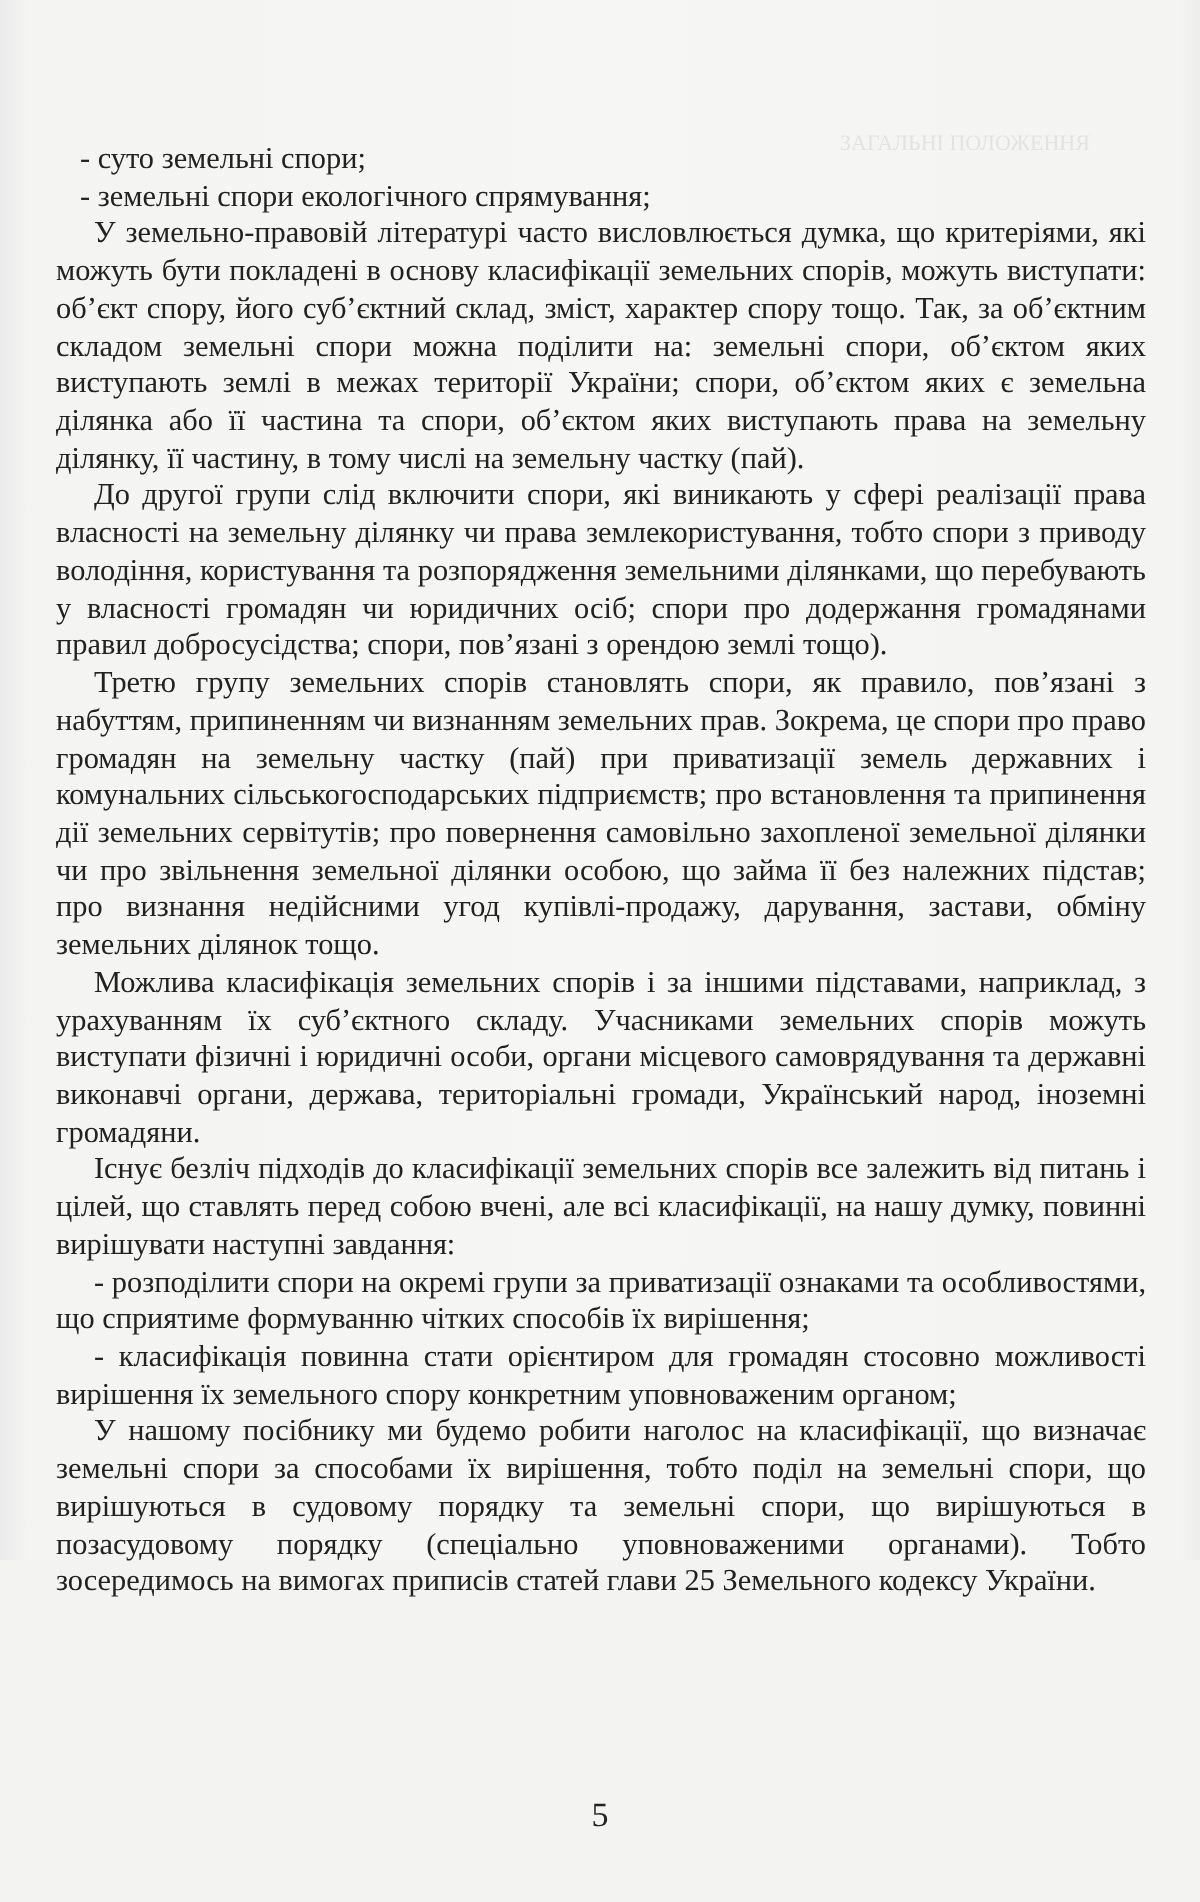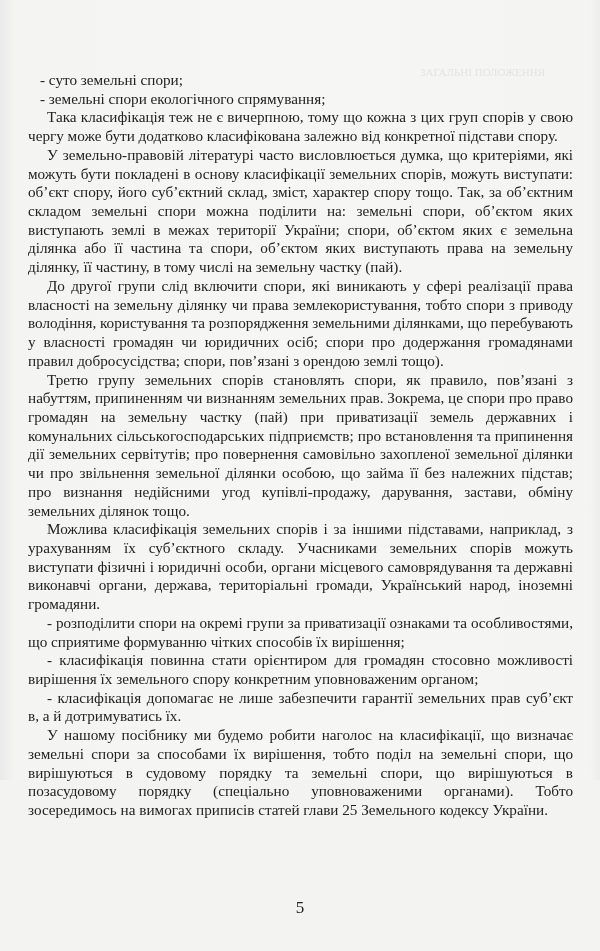--- a/index.html
+++ b/index.html
@@ -36,27 +36,26 @@
 </head>
 <body>
 
 <div class="page">
   <div class="bleed">ЗАГАЛЬНІ ПОЛОЖЕННЯ</div>
 
   <div class="text">
     <p class="dash">- суто земельні спори;</p>
     <p class="dash">- земельні спори екологічного спрямування;</p>
 
-    <p>Така класифікація теж не є вичерпною, тому що кожна з цих груп спорів у свою чергу може бути додатково класифікована залежно від конкретної підстави спору.</p>
     <p>У земельно-правовій літературі часто висловлюється думка, що критеріями, які можуть бути покладені в основу класифікації земельних спорів, можуть виступати: об’єкт спору, його суб’єктний склад, зміст, характер спору тощо. Так, за об’єктним складом земельні спори можна поділити на: земельні спори, об’єктом яких виступають землі в межах території України; спори, об’єктом яких є земельна ділянка або її частина та спори, об’єктом яких виступають права на земельну ділянку, її частину, в тому числі на земельну частку (пай).</p>
     <p>До другої групи слід включити спори, які виникають у сфері реалізації права власності на земельну ділянку чи права землекористування, тобто спори з приводу володіння, користування та розпорядження земельними ділянками, що перебувають у власності громадян чи юридичних осіб; спори про додержання громадянами правил добросусідства; спори, пов’язані з орендою землі тощо).</p>
     <p>Третю групу земельних спорів становлять спори, як правило, пов’язані з набуттям, припиненням чи визнанням земельних прав. Зокрема, це спори про право громадян на земельну частку (пай) при приватизації земель державних і комунальних сільськогосподарських підприємств; про встановлення та припинення дії земельних сервітутів; про повернення самовільно захопленої земельної ділянки чи про звільнення земельної ділянки особою, що займа її без належних підстав; про визнання недійсними угод купівлі-продажу, дарування, застави, обміну земельних ділянок тощо.</p>
     <p>Можлива класифікація земельних спорів і за іншими підставами, наприклад, з урахуванням їх суб’єктного складу. Учасниками земельних спорів можуть виступати фізичні і юридичні особи, органи місцевого самоврядування та державні виконавчі органи, держава, територіальні громади, Український народ, іноземні громадяни.</p>
+    <p>Існує безліч підходів до класифікації земельних спорів все залежить від питань і цілей, що ставлять перед собою вчені, але всі класифікації, на нашу думку, повинні вирішувати наступні завдання:</p>
 
     <p class="li">- розподілити спори на окремі групи за приватизації ознаками та особливостями, що сприятиме формуванню чітких способів їх вирішення;</p>
     <p class="li">- класифікація повинна стати орієнтиром для громадян стосовно можливості вирішення їх земельного спору конкретним уповноваженим органом;</p>
-    <p class="li">- класифікація допомагає не лише забезпечити гарантії земельних прав суб’єкт в, а й дотримуватись їх.</p>
 
     <p>У нашому посібнику ми будемо робити наголос на класифікації, що визначає земельні спори за способами їх вирішення, тобто поділ на земельні спори, що вирішуються в судовому порядку та земельні спори, що вирішуються в позасудовому порядку (спеціально уповноваженими органами). Тобто зосередимось на вимогах приписів статей глави 25 Земельного кодексу України.</p>
   </div>
 
   <div class="pagenum">5</div>
 </div>
 
 </body></html>

